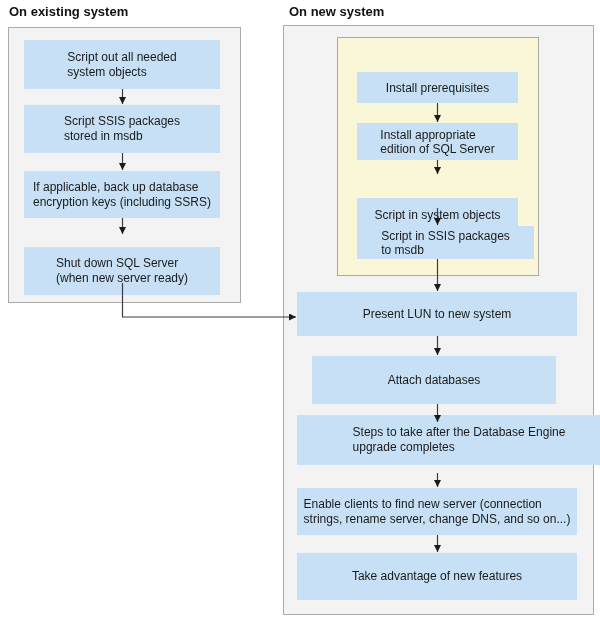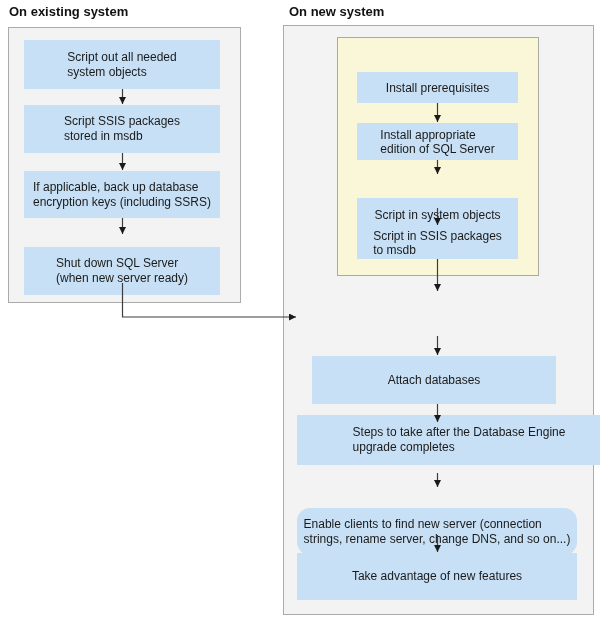--- a/index.html
+++ b/index.html
@@ -94,27 +94,28 @@
 stored in msdb</div>
   <div class="step-box" style="left:24px; top:171px; width:196px; height:47px;">If applicable, back up database
 encryption keys (including SSRS)</div>
   <div class="step-box" style="left:24px; top:247px; width:196px; height:48px;">Shut down SQL Server
 (when new server ready)</div>
 
   <div class="step-box compact" style="left:357px; top:72px; width:161px; height:31px;">Install prerequisites</div>
   <div class="step-box compact" style="left:357px; top:123px; width:161px; height:37px;">Install appropriate
 edition of SQL Server</div>
   <div class="step-box compact" style="left:357px; top:175px; width:161px; height:33px;margin-top:23px;">Script in system objects</div>
-  <div class="step-box compact" style="left:357px; top:226px; width:161px; height:33px;">Script in SSIS packages
+  <div class="step-box compact" style="left:357px; top:226px; width:177px; height:33px;">Script in SSIS packages
 to msdb</div>
 
+  <div class="step-box" style="left:297px; top:292px; width:280px; height:44px;">Present LUN to new system</div>
   <div class="step-box" style="left:312px; top:356px; width:244px; height:48px;">Attach databases</div>
   <div class="step-box" style="left:297px; top:415px; width:324px; height:50px;">Steps to take after the Database Engine
 upgrade completes</div>
-  <div class="step-box" style="left:297px; top:508px; width:280px; height:47px;border-radius:13px;">Enable clients to find new server (connection
+  <div class="step-box" style="left:297px; top:488px; width:280px; height:47px;">Enable clients to find new server (connection
 strings, rename server, change DNS, and so on...)</div>
   <div class="step-box" style="left:297px; top:553px; width:280px; height:47px;">Take advantage of new features</div>
 
   <svg class="arrow-layer" width="600" height="628" viewBox="0 0 600 628" xmlns="http://www.w3.org/2000/svg">
     <defs>
       <marker id="ah" markerWidth="8" markerHeight="8" refX="7" refY="3.5" orient="auto" markerUnits="userSpaceOnUse">
         <path d="M0,0 L7,3.5 L0,7 Z" fill="#1a1a1a"></path>
       </marker>
     </defs>
     <g stroke="#3d3d3d" stroke-width="1.2" fill="none">

